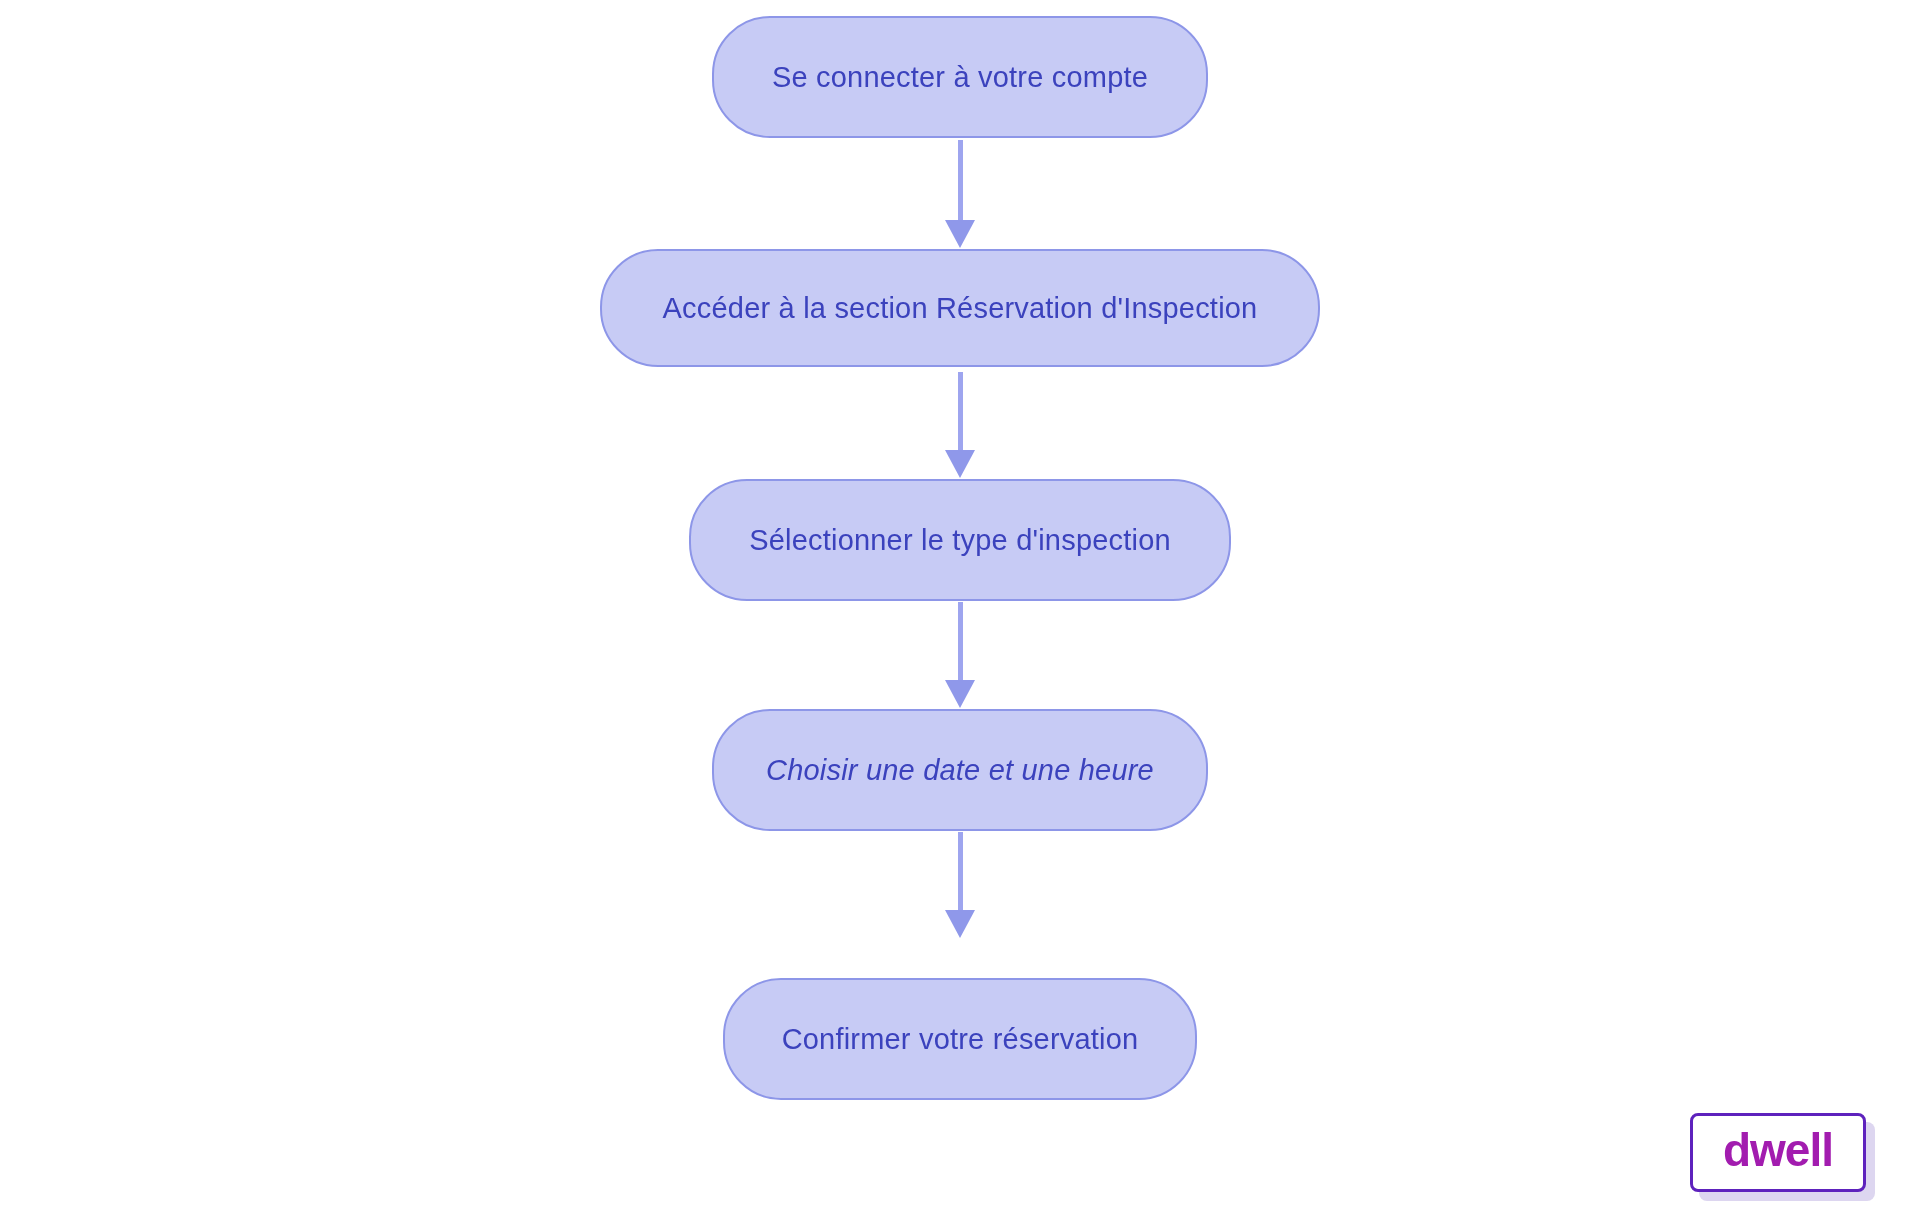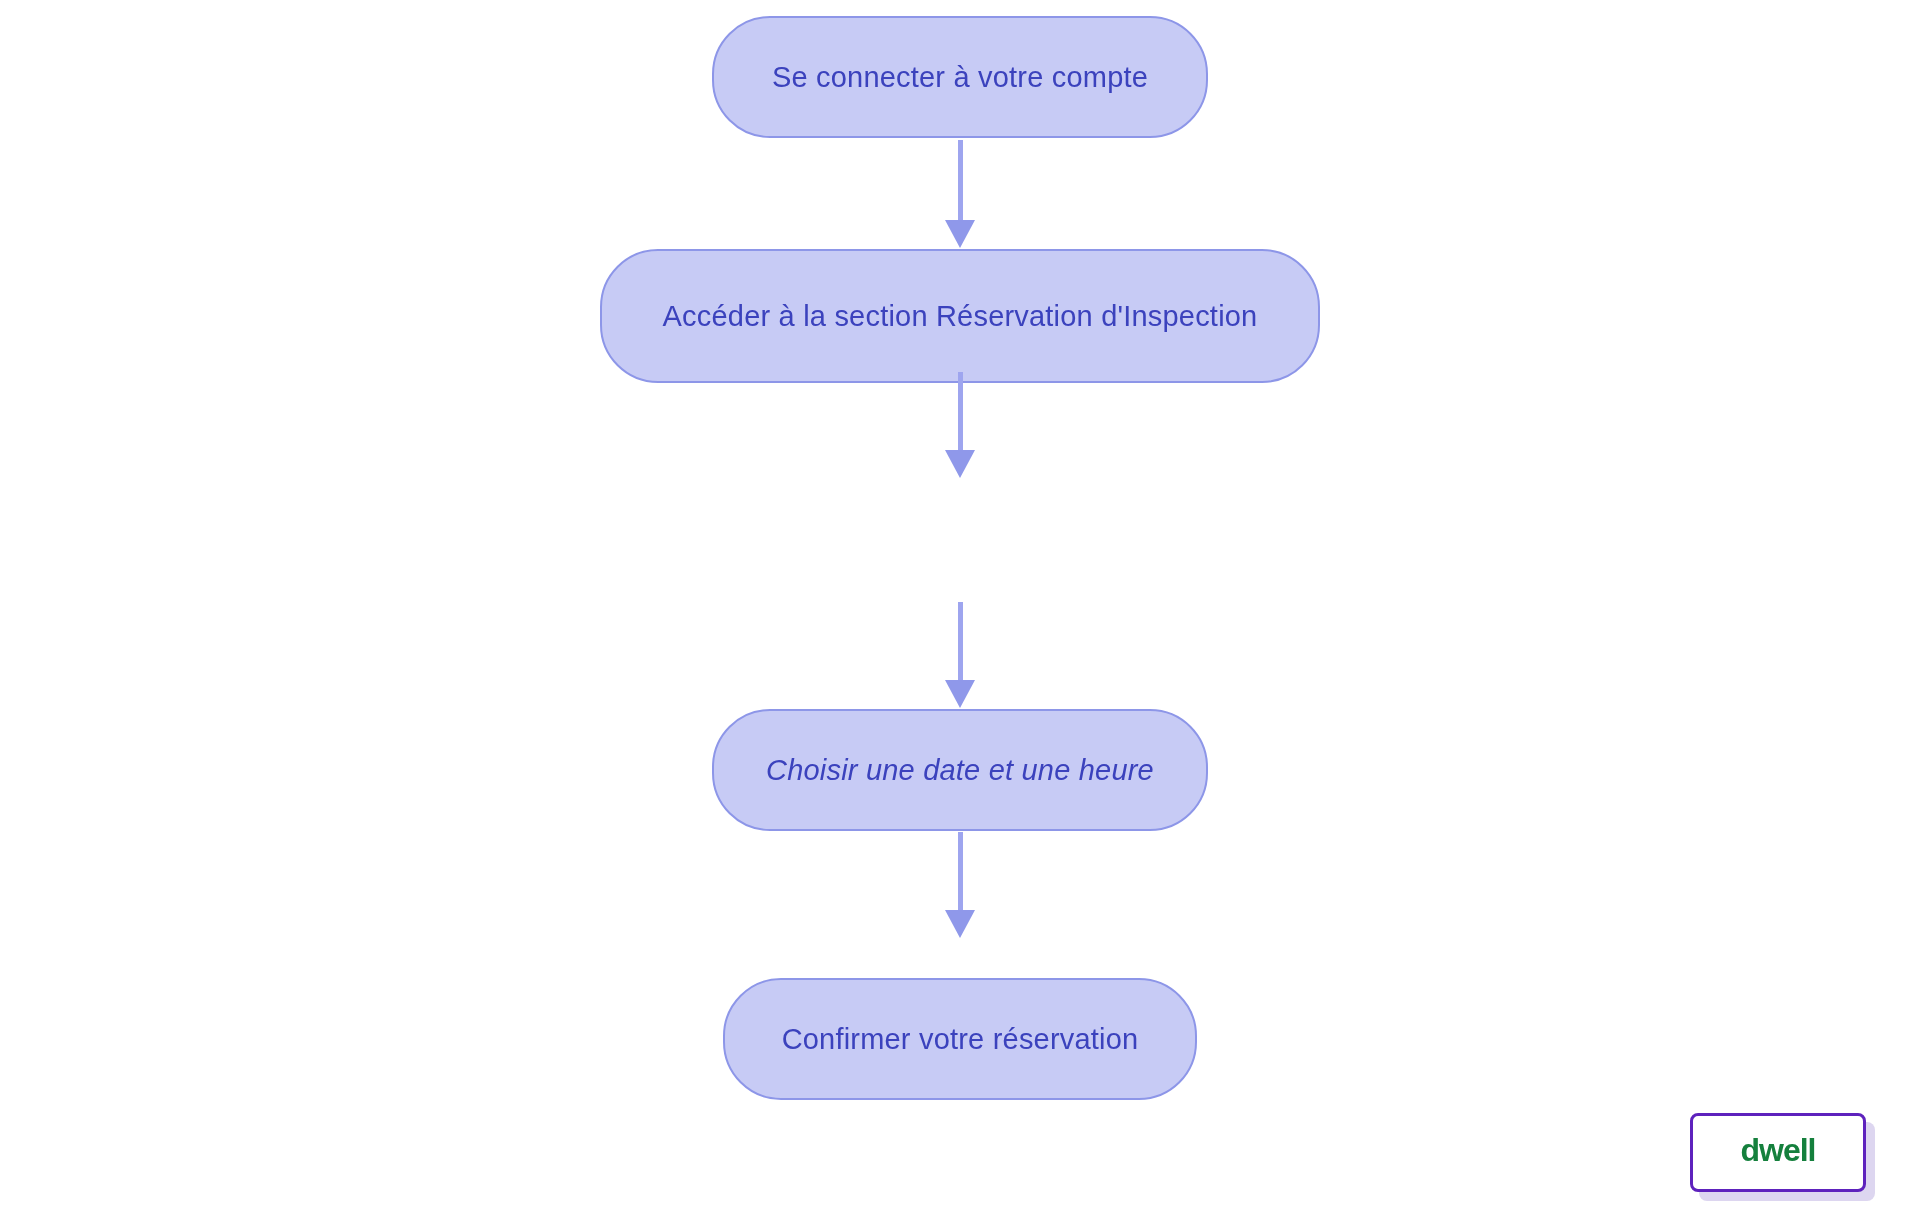--- a/index.html
+++ b/index.html
@@ -27,21 +27,21 @@
     border: 2px solid #8d96e8;
     border-radius: 58px;
     box-sizing: border-box;
     color: #3b42bd;
     font-size: 29px;
     letter-spacing: 0.2px;
     text-align: center;
     white-space: nowrap;
   }
   .flow-node.n0 { left: 712px; top:  16px; width: 496px; height: 122px; }
-  .flow-node.n1 { left: 600px; top: 249px; width: 720px; height: 134px; }
+  .flow-node.n1 { left: 600px; top: 249px; width: 720px; height: 118px; }
   .flow-node.n2 { left: 689px; top: 479px; width: 542px; height: 122px; }
   .flow-node.n3 { left: 712px; top: 709px; width: 496px; height: 122px; font-style: italic; }
   .flow-node.n4 { left: 723px; top: 939px; width: 474px; height: 122px; margin-top: 39px; }
 
   .flow-arrow {
     position: absolute;
     left: 945px;              
     width: 30px;
     display: flex;
     flex-direction: column;
@@ -74,22 +74,22 @@
     background: #ffffff;
     border: 3px solid #5e22bd;
     border-radius: 8px;
     box-sizing: border-box;
     box-shadow: 9px 9px 0 #ddd6f0;
     display: flex;
     align-items: center;
     justify-content: center;
   }
   .brand-logo-text {
-    color: #15803d;
-    font-size: 32px;
+    color: #a21caf;
+    font-size: 46px;
     font-weight: bold;
     letter-spacing: -1px;
     line-height: 1;
     padding-bottom: 6px;
   }
 </style>
 </head>
 <body>
 
 <div class="canvas">
@@ -105,20 +105,23 @@
 
   <div class="flow-node n1">
     <span>Accéder à la section Réservation d'Inspection</span>
   </div>
 
   <div class="flow-arrow a1">
     <div class="arrow-stem"></div>
     <div class="arrow-head"></div>
   </div>
 
+  <div class="flow-node n2">
+    <span>Sélectionner le type d'inspection</span>
+  </div>
 
   <div class="flow-arrow a2">
     <div class="arrow-stem"></div>
     <div class="arrow-head"></div>
   </div>
 
   <div class="flow-node n3">
     <span>Choisir une date et une heure</span>
   </div>
 

